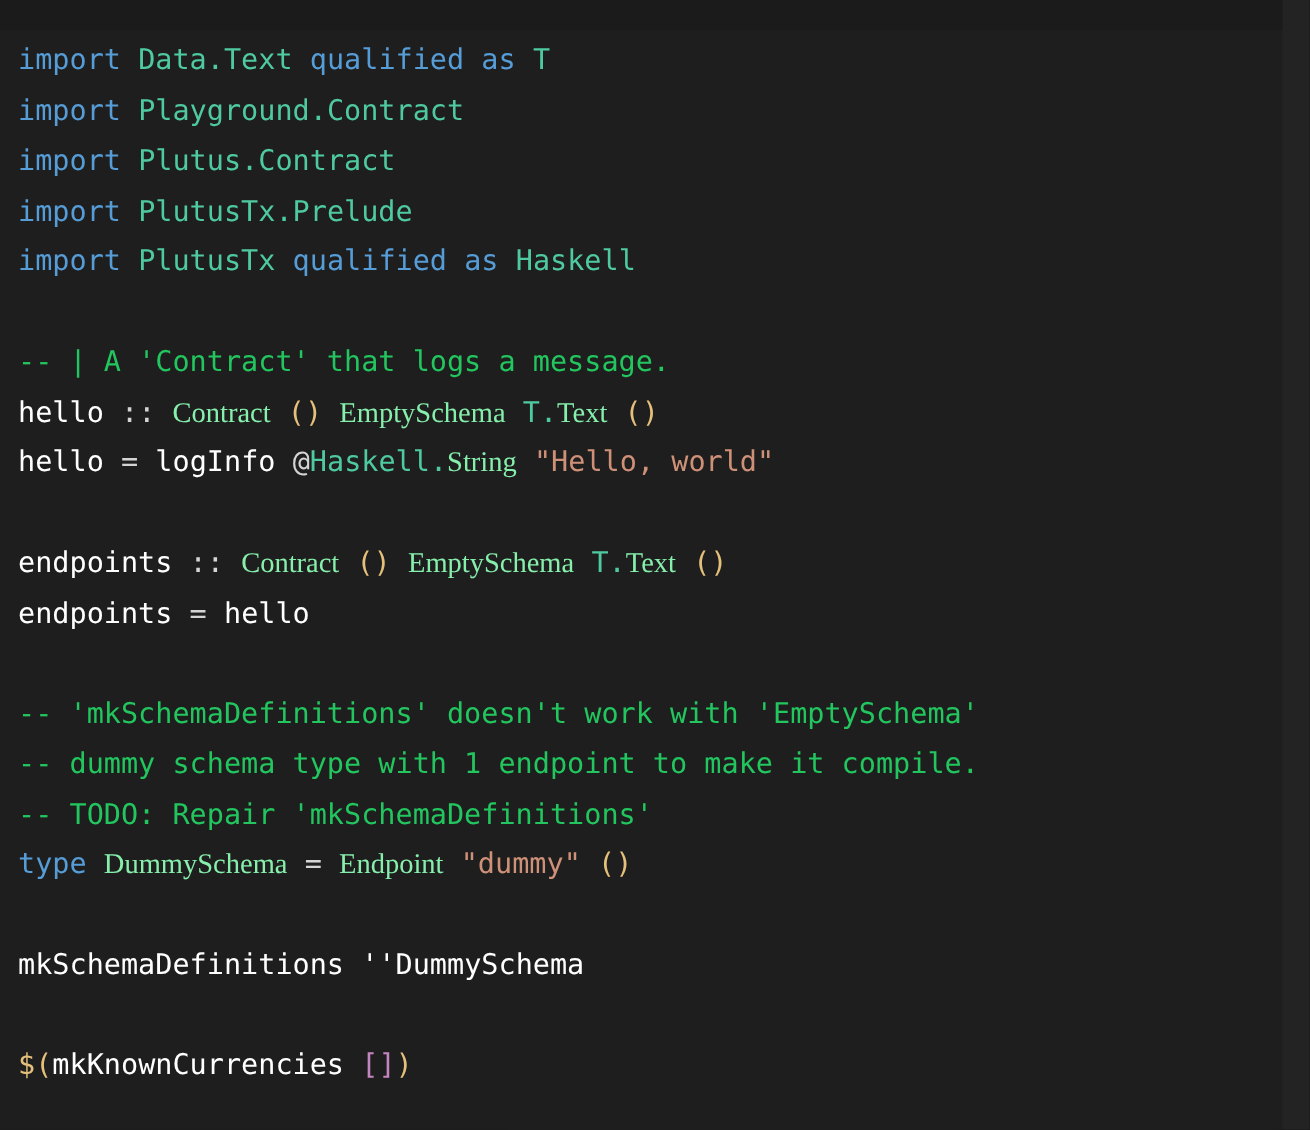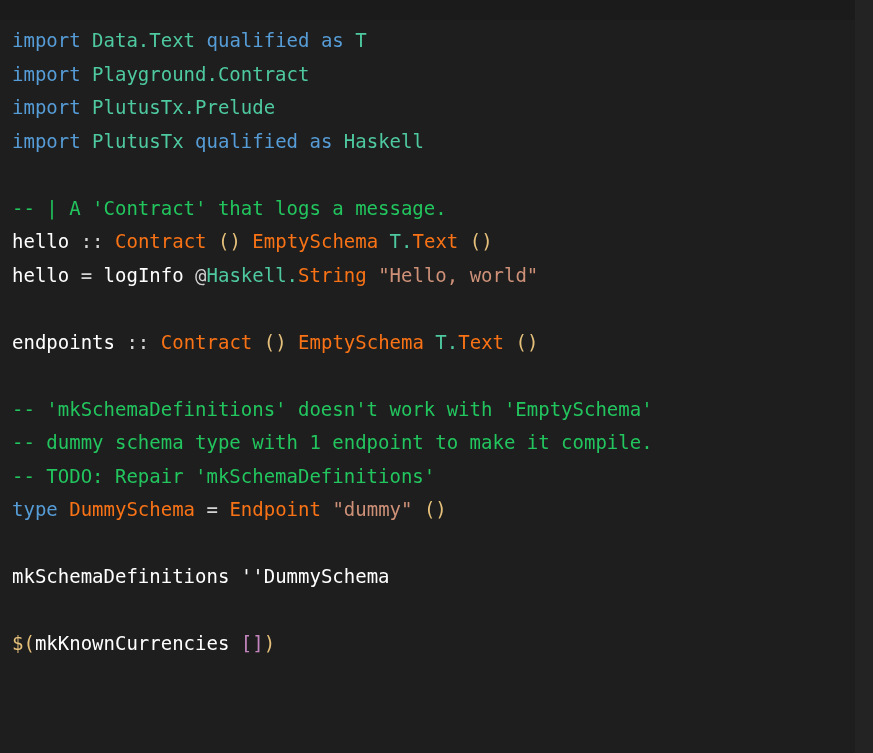--- a/index.html
+++ b/index.html
@@ -48,45 +48,47 @@
     font-size: 19px;
     letter-spacing: 0px;
     white-space: pre;
     color: #d4d4d4;
   }
   .code-line.blank { color: transparent; }
 
   
   .tok-keyword  { color: #569cd6; }
   .tok-module   { color: #4ec9a0; }
-  .tok-type     { color: #f97316; }
+  .tok-type     { color: #86efac; font-family: Liberation Serif, serif; }
   .tok-comment  { color: #22c55e; }
   .tok-string   { color: #ce9178; }
   .tok-unit     { color: #e5c07b; }
   .tok-splice   { color: #e5c07b; }
   .tok-bracket  { color: #c586c0; }
   .tok-plain    { color: #ffffff; }
   .tok-operator { color: #d4d4d4; }
 </style>
 </head>
 <body>
 
 <div id="editor-root">
   <div id="top-band"></div>
   <div id="code-surface">
       <div class="code-line"><span class="tok-keyword">import</span><span class="tok-plain"> </span><span class="tok-module">Data.Text</span><span class="tok-plain"> </span><span class="tok-keyword">qualified</span><span class="tok-plain"> </span><span class="tok-keyword">as</span><span class="tok-plain"> </span><span class="tok-module">T</span></div>
       <div class="code-line"><span class="tok-keyword">import</span><span class="tok-plain"> </span><span class="tok-module">Playground.Contract</span></div>
+      <div class="code-line"><span class="tok-keyword">import</span><span class="tok-plain"> </span><span class="tok-module">Plutus.Contract</span></div>
       <div class="code-line"><span class="tok-keyword">import</span><span class="tok-plain"> </span><span class="tok-module">PlutusTx.Prelude</span></div>
       <div class="code-line"><span class="tok-keyword">import</span><span class="tok-plain"> </span><span class="tok-module">PlutusTx</span><span class="tok-plain"> </span><span class="tok-keyword">qualified</span><span class="tok-plain"> </span><span class="tok-keyword">as</span><span class="tok-plain"> </span><span class="tok-module">Haskell</span></div>
       <div class="code-line blank">&nbsp;</div>
       <div class="code-line"><span class="tok-comment">-- | A 'Contract' that logs a message.</span></div>
       <div class="code-line"><span class="tok-plain">hello</span><span class="tok-plain"> </span><span class="tok-operator">::</span><span class="tok-plain"> </span><span class="tok-type">Contract</span><span class="tok-plain"> </span><span class="tok-unit">()</span><span class="tok-plain"> </span><span class="tok-type">EmptySchema</span><span class="tok-plain"> </span><span class="tok-module">T.</span><span class="tok-type">Text</span><span class="tok-plain"> </span><span class="tok-unit">()</span></div>
       <div class="code-line"><span class="tok-plain">hello</span><span class="tok-plain"> </span><span class="tok-operator">=</span><span class="tok-plain"> </span><span class="tok-plain">logInfo</span><span class="tok-plain"> </span><span class="tok-operator">@</span><span class="tok-module">Haskell.</span><span class="tok-type">String</span><span class="tok-plain"> </span><span class="tok-string">"Hello, world"</span></div>
       <div class="code-line blank">&nbsp;</div>
       <div class="code-line"><span class="tok-plain">endpoints</span><span class="tok-plain"> </span><span class="tok-operator">::</span><span class="tok-plain"> </span><span class="tok-type">Contract</span><span class="tok-plain"> </span><span class="tok-unit">()</span><span class="tok-plain"> </span><span class="tok-type">EmptySchema</span><span class="tok-plain"> </span><span class="tok-module">T.</span><span class="tok-type">Text</span><span class="tok-plain"> </span><span class="tok-unit">()</span></div>
+      <div class="code-line"><span class="tok-plain">endpoints</span><span class="tok-plain"> </span><span class="tok-operator">=</span><span class="tok-plain"> </span><span class="tok-plain">hello</span></div>
       <div class="code-line blank">&nbsp;</div>
       <div class="code-line"><span class="tok-comment">-- 'mkSchemaDefinitions' doesn't work with 'EmptySchema'</span></div>
       <div class="code-line"><span class="tok-comment">-- dummy schema type with 1 endpoint to make it compile.</span></div>
       <div class="code-line"><span class="tok-comment">-- TODO: Repair 'mkSchemaDefinitions'</span></div>
       <div class="code-line"><span class="tok-keyword">type</span><span class="tok-plain"> </span><span class="tok-type">DummySchema</span><span class="tok-plain"> </span><span class="tok-operator">=</span><span class="tok-plain"> </span><span class="tok-type">Endpoint</span><span class="tok-plain"> </span><span class="tok-string">"dummy"</span><span class="tok-plain"> </span><span class="tok-unit">()</span></div>
       <div class="code-line blank">&nbsp;</div>
       <div class="code-line"><span class="tok-plain">mkSchemaDefinitions</span><span class="tok-plain"> </span><span class="tok-plain">''</span><span class="tok-plain">DummySchema</span></div>
       <div class="code-line blank">&nbsp;</div>
       <div class="code-line"><span class="tok-splice">$(</span><span class="tok-plain">mkKnownCurrencies</span><span class="tok-plain"> </span><span class="tok-bracket">[]</span><span class="tok-splice">)</span></div>
     </div>

